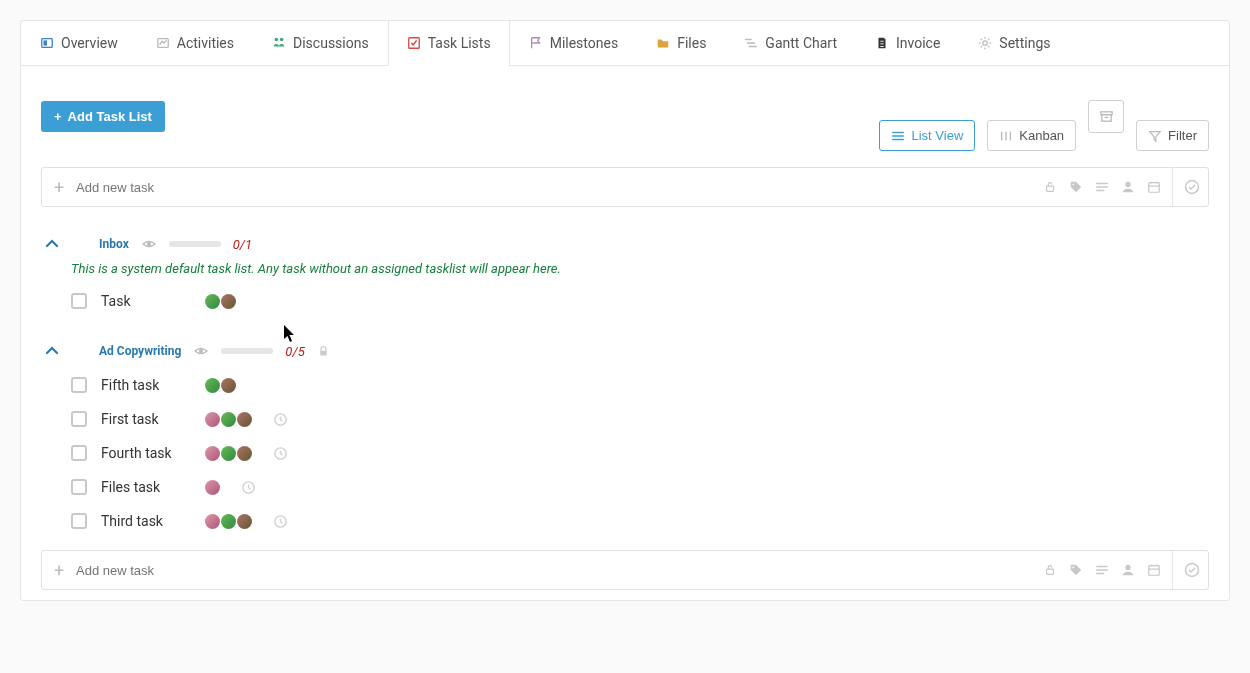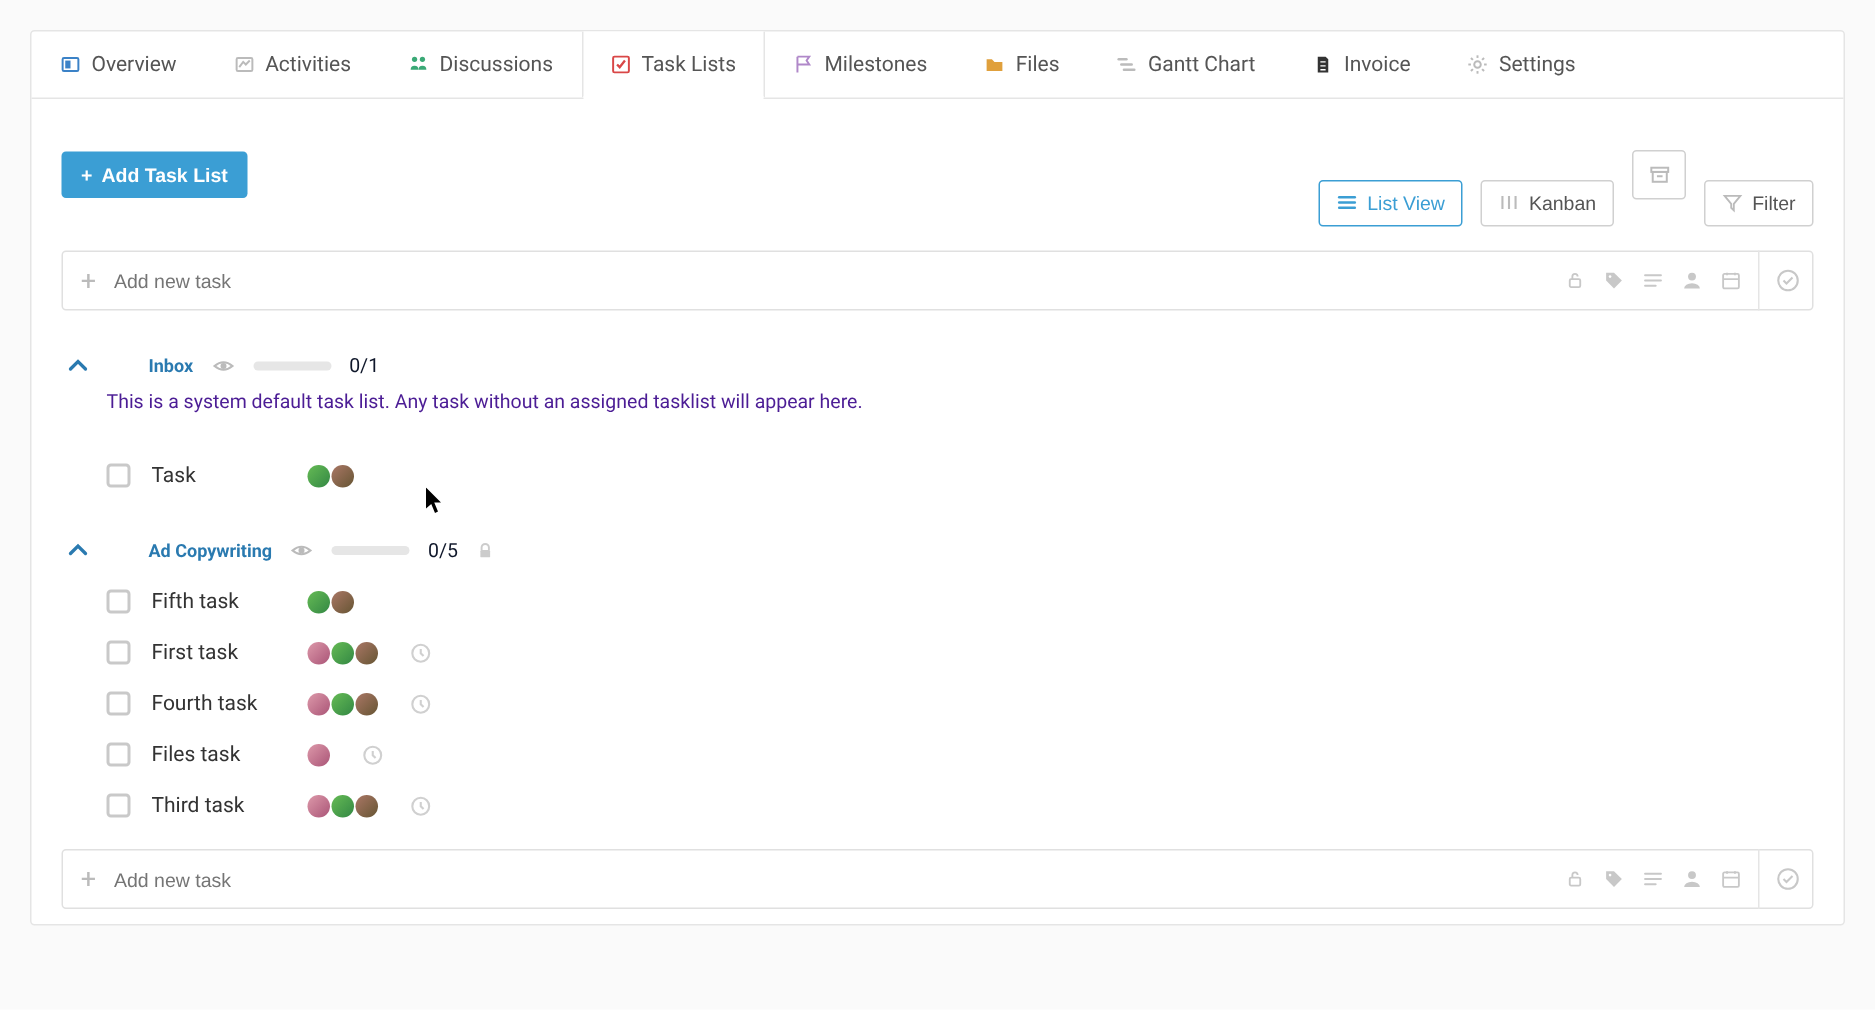--- a/index.html
+++ b/index.html
@@ -70,20 +70,21 @@
   .btn-primary .plus { font-size: 13px; }
   .toolbar-spacer { flex: 1; }
   .btn-outline {
     background: #fff;
     border: 1px solid #d0d0d0;
     border-radius: 3px;
     padding: 7px 11px;
     font-size: 13px;
     color: #555;
     display: flex;
+    align-items: center;
     gap: 6px;
     cursor: pointer;
     margin-top: 38px;
   }
   .btn-outline.active {
     border-color: #3b9ed4;
     color: #3b9ed4;
   }
   .btn-icon {
     background: #fff;
@@ -158,27 +159,28 @@
     font-weight: 700;
     font-size: 12px;
     margin-left: 24px;
   }
   .tl-eye { color:#bbb; display:flex; }
   .progress {
     width: 52px; height:6px;
     background:#e6e6e6;
     border-radius: 4px;
   }
-  .tl-count { color:#0f172a; font-size:13px; }
+  .tl-count { color:#b91c1c; font-size:13px;font-style:italic; }
   .tl-lock { color:#ccc; display:flex; }
   .tl-desc {
-    color:#4c1d95;
+    color:#15803d;
+    font-style: italic;
     font-size: 13px;
     padding-left: 30px;
-    margin-bottom: 24px;
+    margin-bottom: 8px;
   }
 
   .task-row {
     display: flex;
     align-items: center;
     gap: 14px;
     padding: 9px 0 9px 30px;
   }
   .checkbox {
     width: 16px; height:16px;

